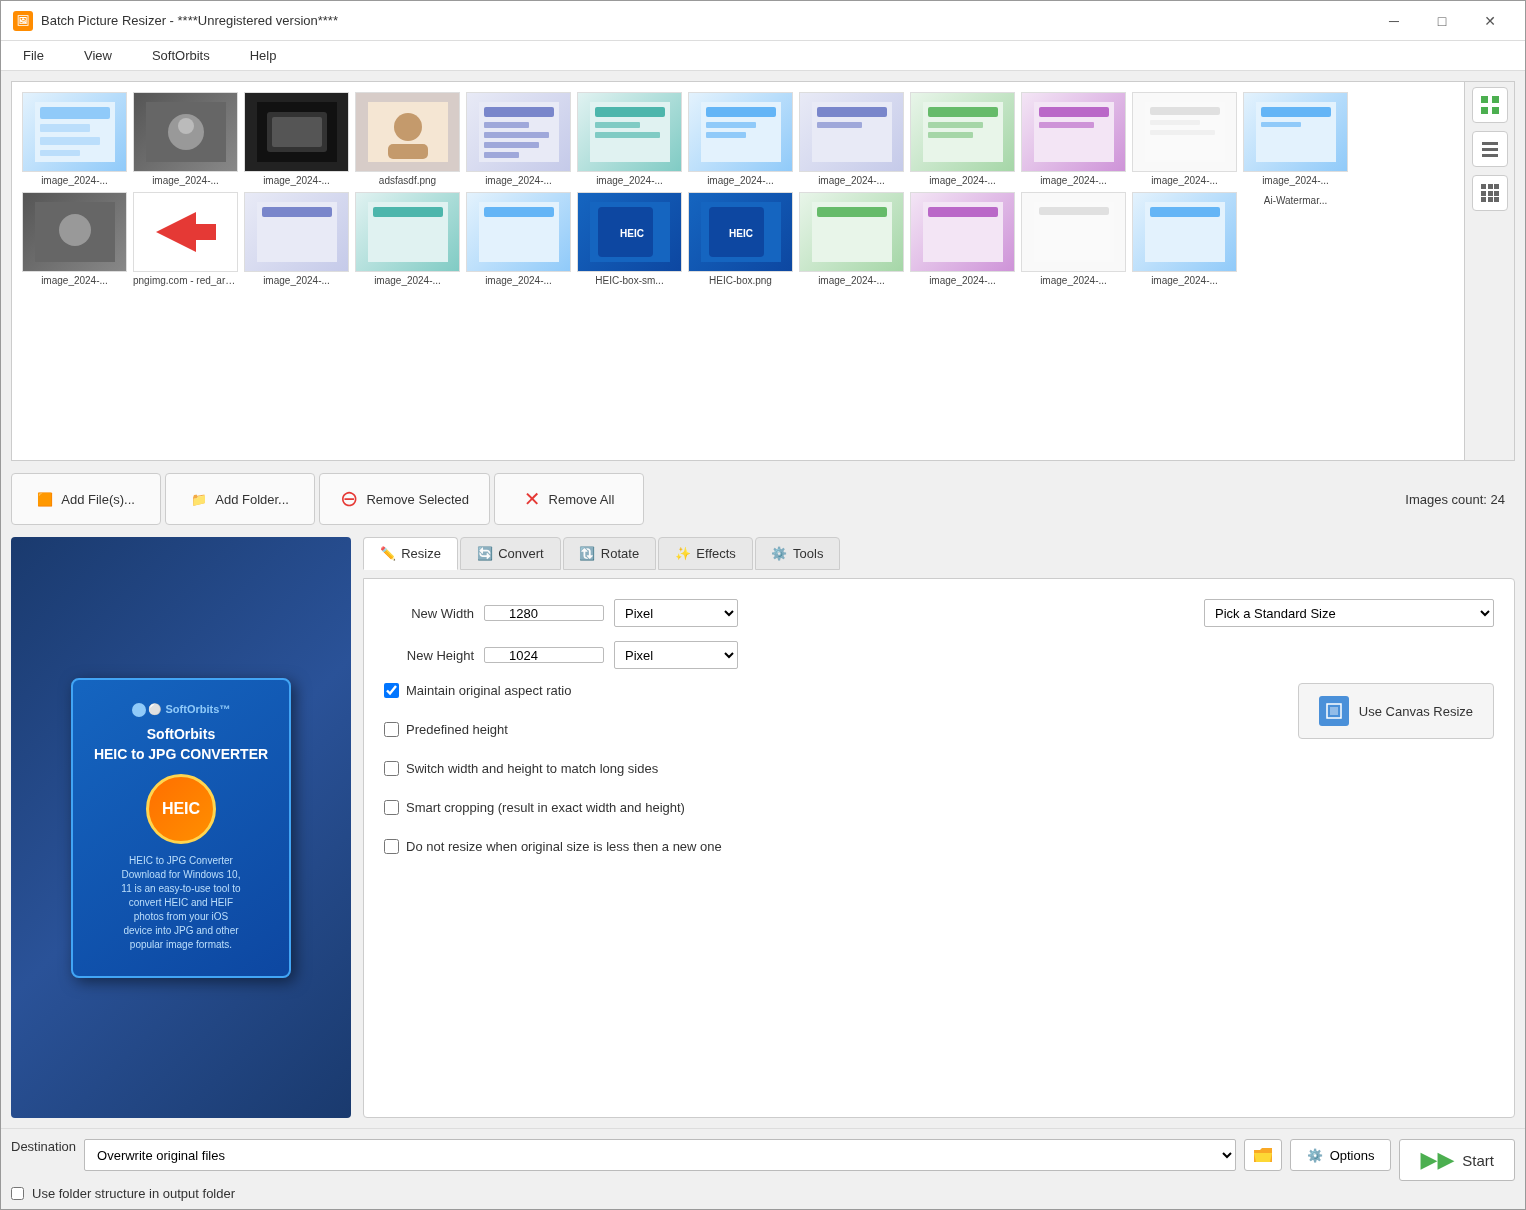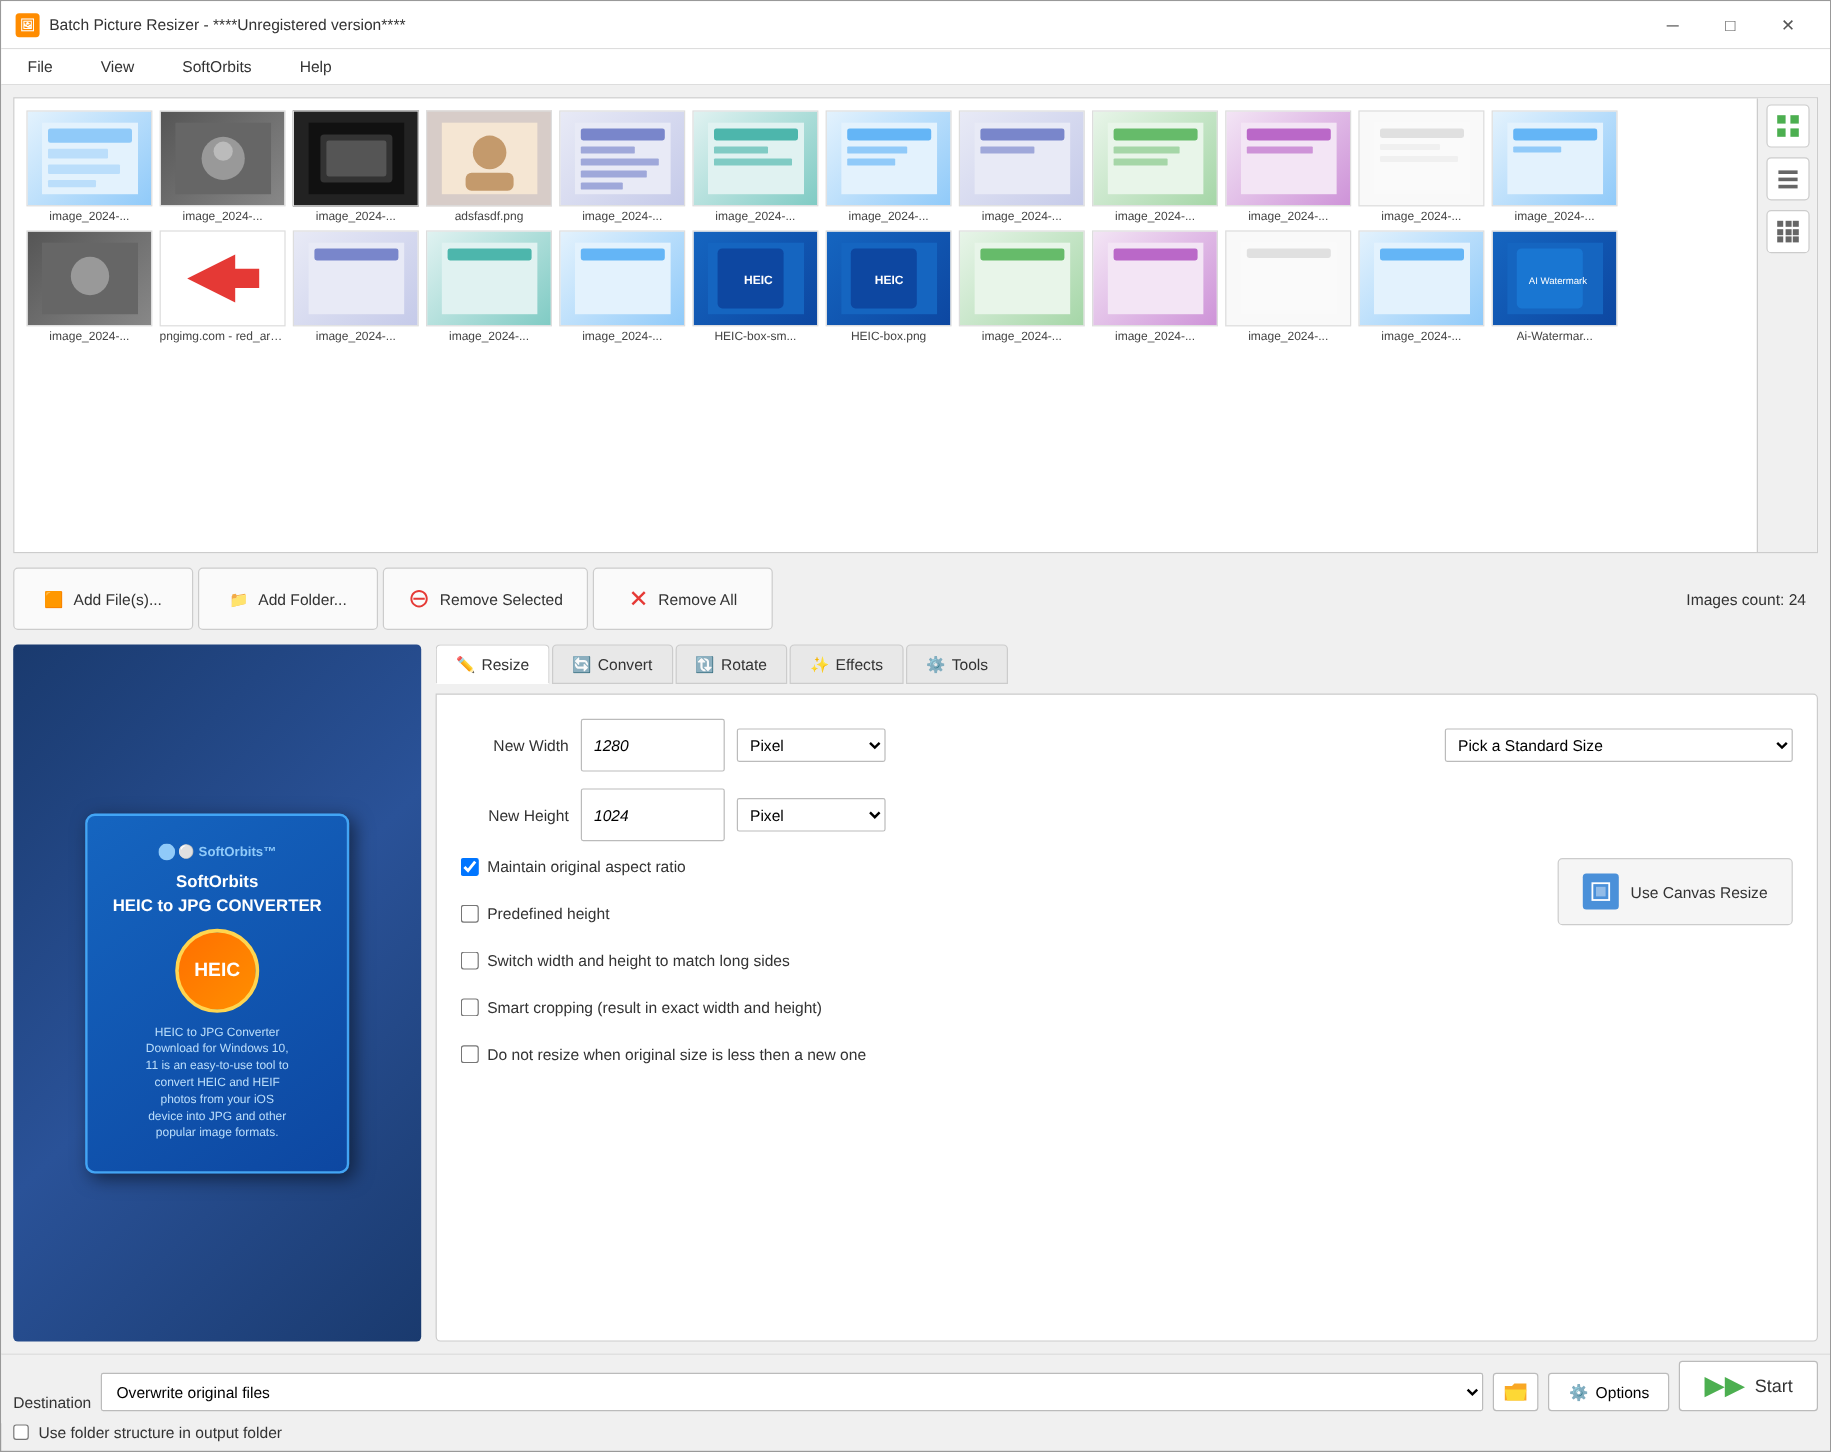--- a/index.html
+++ b/index.html
@@ -289,26 +289,25 @@
       gap: 10px;
     }
     .form-label {
       width: 90px;
       text-align: right;
       font-size: 13px;
       color: #333;
     }
     .form-input {
       width: 120px;
-      height: 44px;
+      height: 16px;
       border: 1px solid #bbb;
-      padding: 0 10px;
+      padding: 0 24px;
       font-size: 13px;
       border-radius: 2px;
-      font-style: italic;
     }
     .form-select {
       width: 124px;
       height: 28px;
       border: 1px solid #bbb;
       padding: 0 6px;
       font-size: 13px;
       border-radius: 2px;
       background: white;
     }
@@ -356,21 +355,21 @@
       background: #4a90d9;
       border-radius: 3px;
       display: flex;
       align-items: center;
       justify-content: center;
       color: white;
       font-size: 14px;
     }
     .bottom-bar {
       display: flex;
-      align-items: flex-end;
+      align-items: flex-start;
       gap: 8px;
       padding: 10px;
       background: #f0f0f0;
       border-top: 1px solid #ddd;
       height: 58px;
     }
     .dest-label {
       font-size: 13px;
       color: #333;
       white-space: nowrap;
@@ -702,27 +701,20 @@
         <div class="image-item">
           <div class="image-thumb t1">
             <svg width="80" height="60" viewBox="0 0 80 60">
                 <rect width="80" height="60" fill="#e3f2fd"></rect>
                 <rect x="5" y="5" width="70" height="10" fill="#64b5f6" rx="2"></rect>
               </svg>
           </div>
           <span class="image-name">image_2024-...</span>
         </div>
         <div class="image-item">
-          <div class="image-thumb t7">
-            <svg width="80" height="60" viewBox="0 0 80 60">
-                <rect width="80" height="60" fill="#1565c0"></rect>
-                <rect x="8" y="5" width="55" height="50" fill="#1976d2" rx="4"></rect>
-                <text x="18" y="35" fill="white" font-size="8">AI Watermark</text>
-              </svg>
-          </div>
           <span class="image-name">Ai-Watermar...</span>
         </div>
       </div>
       <div class="gallery-sidebar">
         <div class="sidebar-btn">
           <svg width="20" height="20" viewBox="0 0 20 20">
               <rect x="1" y="1" width="7" height="7" fill="#4caf50"></rect>
               <rect x="12" y="1" width="7" height="7" fill="#4caf50"></rect>
               <rect x="1" y="12" width="7" height="7" fill="#4caf50"></rect>
               <rect x="12" y="12" width="7" height="7" fill="#4caf50"></rect>

